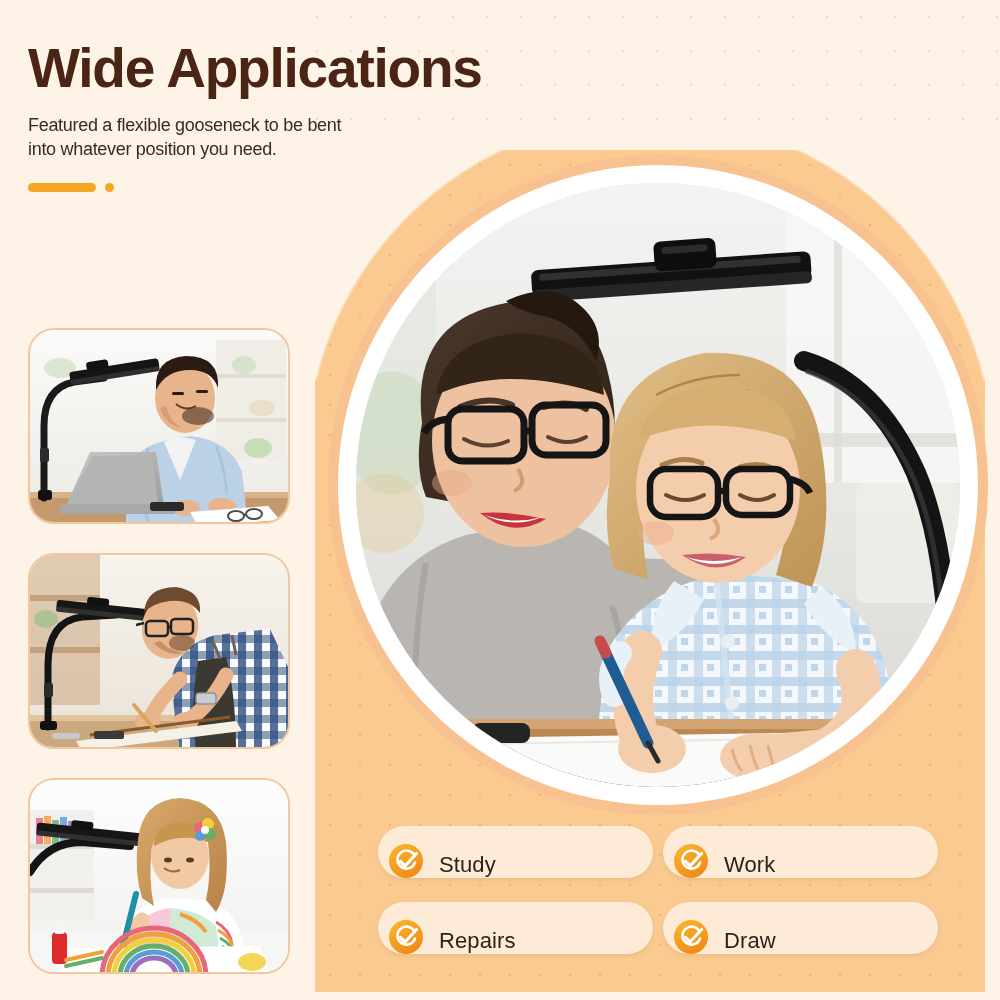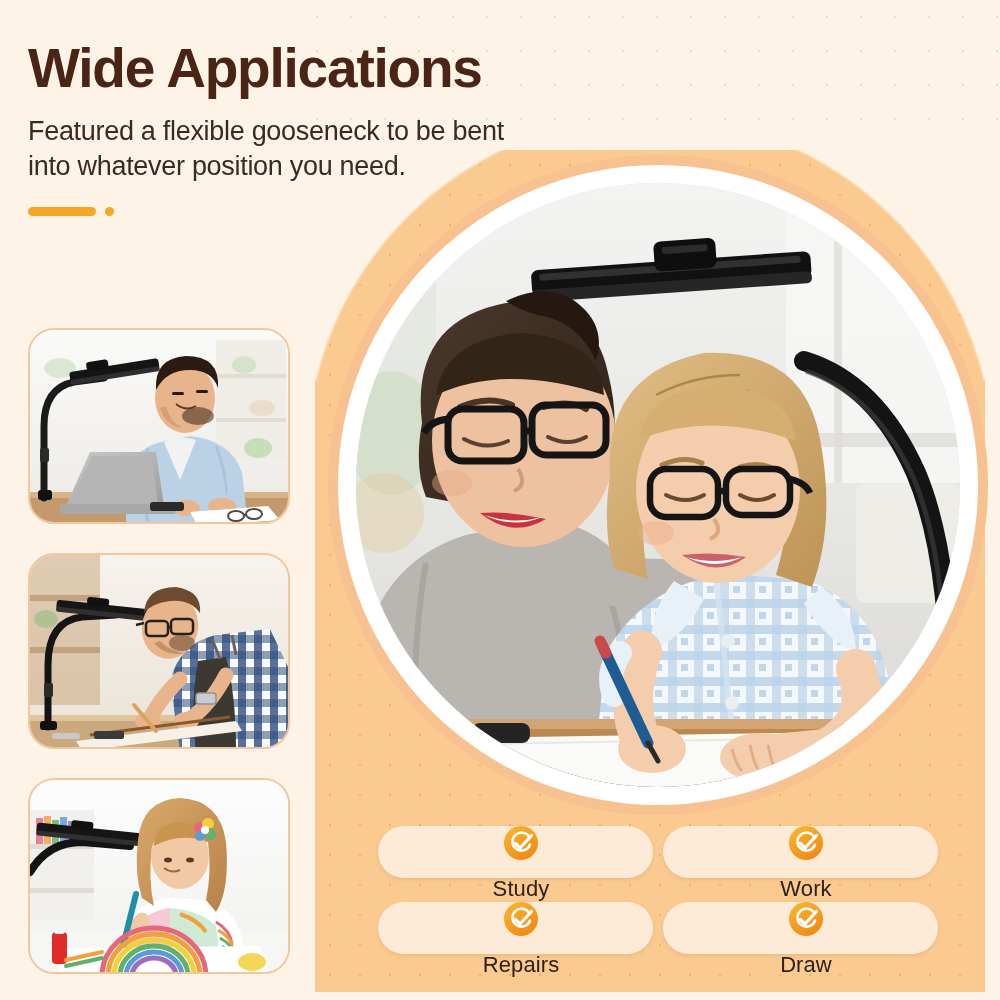--- a/index.html
+++ b/index.html
@@ -42,21 +42,21 @@
     mask-image:radial-gradient(circle 345px at 335px 340px, transparent 99%, #000 100%);
   }
 
   
   .headline-block { position:absolute; left:28px; top:40px; width:560px; z-index:6; }
   .title {
     font-size:55px; font-weight:bold; color:#4A2414;
     letter-spacing:-1.2px; line-height:1.05;
   }
   .subtitle {
-    margin-top:16px; font-size:27px; color:#3A2A20; line-height:1.32;
+    margin-top:16px; font-size:18px; color:#3A2A20; line-height:1.32;
     letter-spacing:-.3px; white-space:pre-line;
   }
   .divider-row { margin-top:22px; display:flex; align-items:center; gap:9px; }
   .divider-bar { width:68px; height:9px; border-radius:5px; background:#F5A623; }
   .divider-dot { width:9px; height:9px; border-radius:50%; background:#F5A623; }
 
   
   .thumb {
     position:absolute; left:28px; width:262px; height:196px;
     border-radius:26px; border:2px solid #F3C79B;
@@ -82,24 +82,23 @@
     border-radius:50%; overflow:hidden; background:#E3E3E1;
   }
 
   
   .pill-grid {
     position:absolute; left:378px; top:826px; width:560px; z-index:8;
     display:grid; grid-template-columns:275px 275px; grid-template-rows:52px 52px;
     column-gap:10px; row-gap:24px;
   }
   .pill {
-    display:flex; align-items:center; gap:16px;
+    display:flex; align-items:flex-end; gap:16px;
     background:#FDEBD8; border-radius:26px; padding-left:11px;
     box-shadow:0 2px 4px rgba(180,120,60,.18);
-    flex-direction:column;
   }
   .pill-icon { width:34px; height:34px; flex:0 0 34px; position:relative; }
   .pill-label { font-size:22px; color:#2D2119; letter-spacing:.1px; }
 </style>
 </head>
 <body>
 
 <div id="canvas">
 
   <div class="dots"></div>

